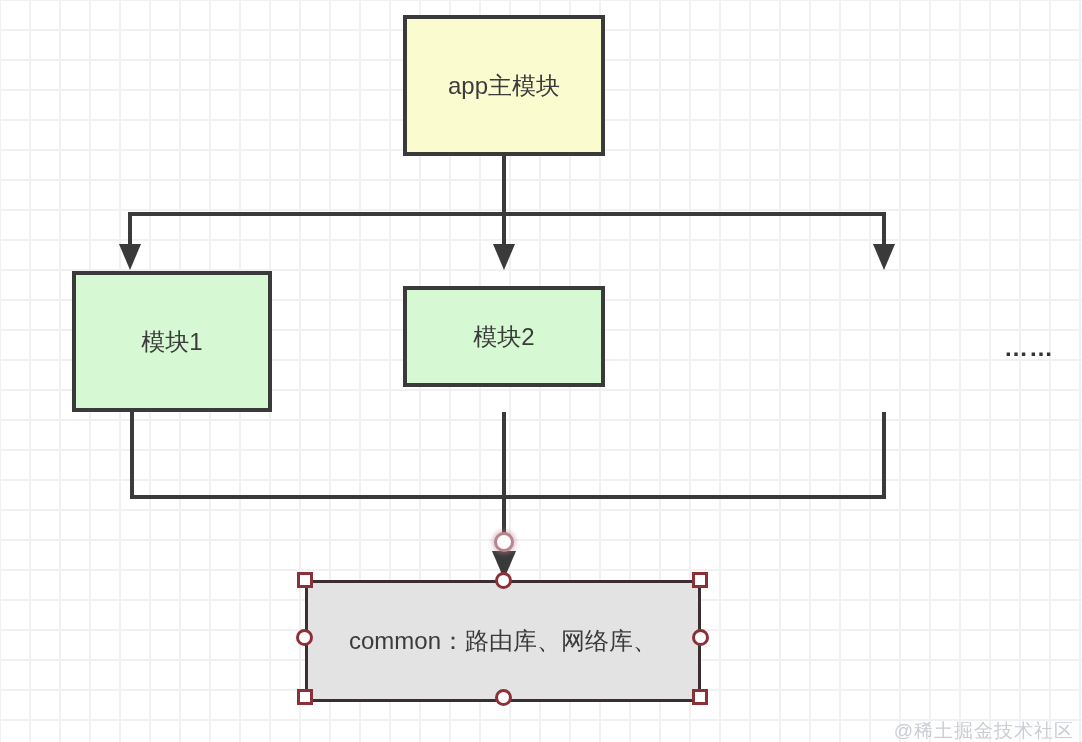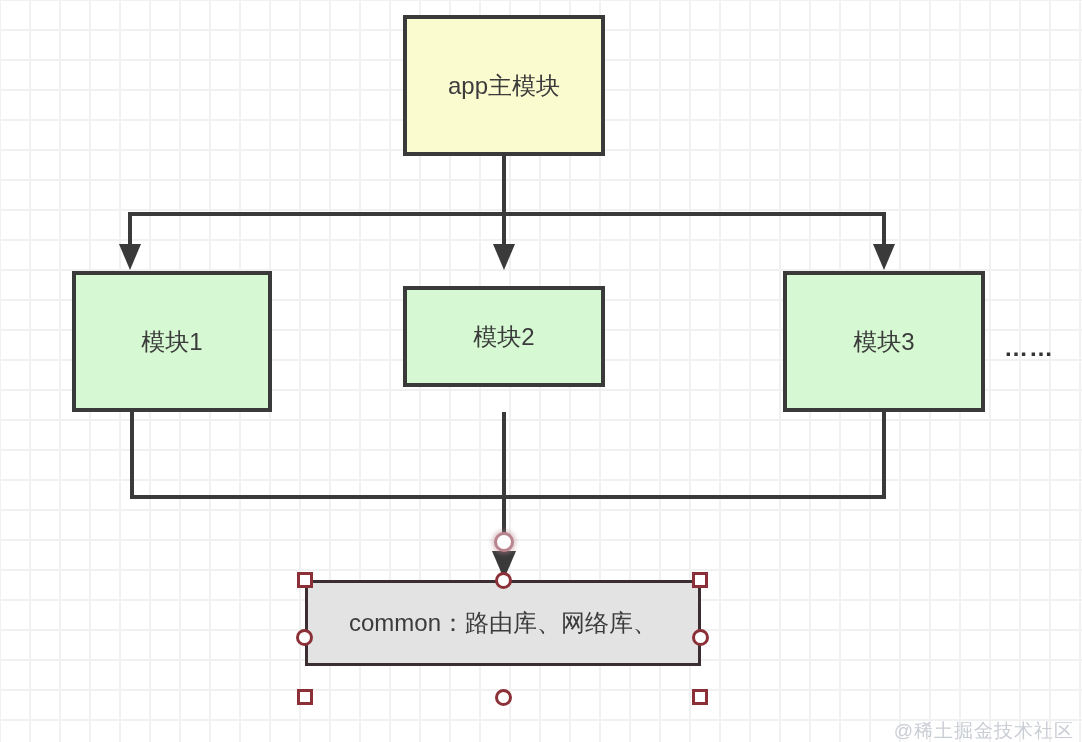--- a/index.html
+++ b/index.html
@@ -37,21 +37,21 @@
     border:4px solid #3a3a3a;
   }
   .node-green{
     background:#d6f8d2;
     border:4px solid #3a3a3a;
   }
   .node-m1{left:32px;top:271px;width:200px;height:141px;margin-left:40px;}
   .node-m2{left:403px;top:286px;width:202px;height:101px;}
   .node-m3{left:783px;top:271px;width:202px;height:141px;}
   .node-common{
-    left:305px;top:580px;width:396px;height:86px;
+    left:305px;top:580px;width:396px;height:122px;
     background:#e3e3e3;
     border:3px solid #3a2e31;
     flex-direction:column;
     line-height:34px;
   }
   .ellipsis-label{
     position:absolute;left:1004px;top:334px;width:60px;
     font-size:24px;font-weight:bold;color:#333333;
     letter-spacing:1px;
     cursor:pointer;
@@ -118,23 +118,20 @@
   </div>
 
   <div class="node node-green node-m1">
     <span>模块1</span>
   </div>
 
   <div class="node node-green node-m2">
     <span>模块2</span>
   </div>
 
-  <div class="node node-green node-m3">
-    <span>模块3</span>
-  </div>
 
   <div class="ellipsis-label">
     <span>……</span>
   </div>
 
   <div class="node node-common">
     <span>common：路由库、网络库、</span>
   </div>
 
   <div class="endpoint"></div>

